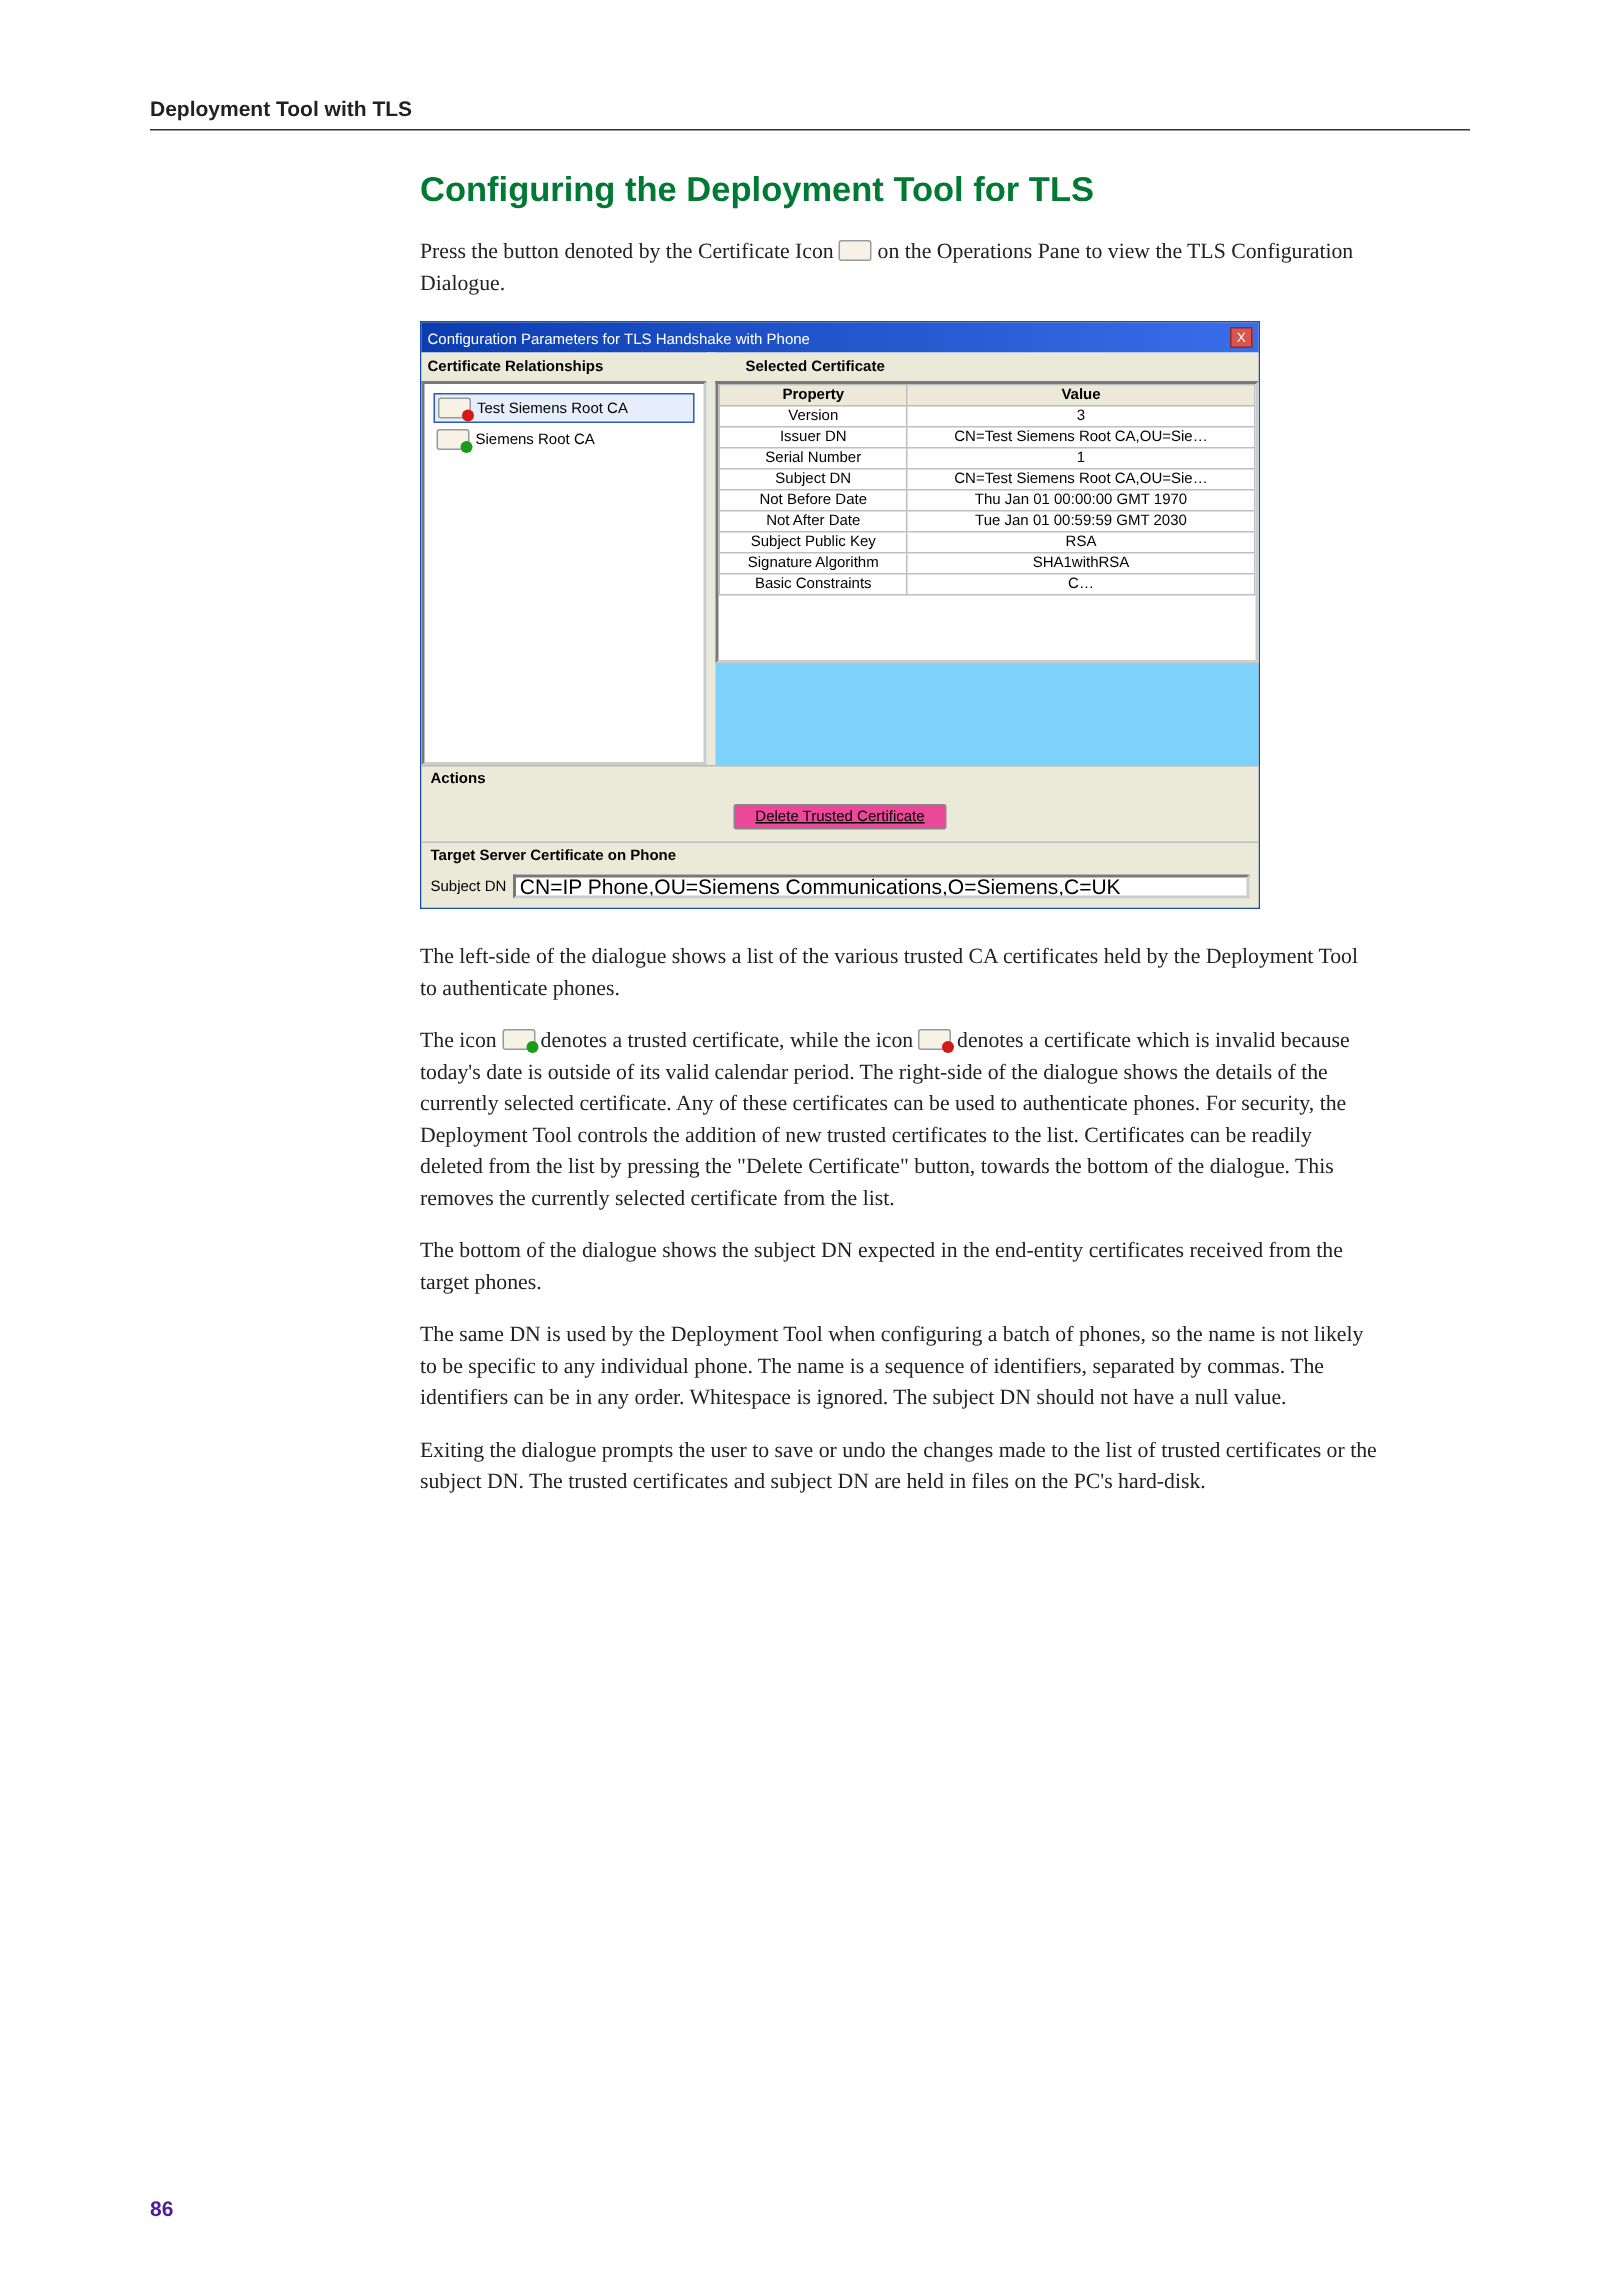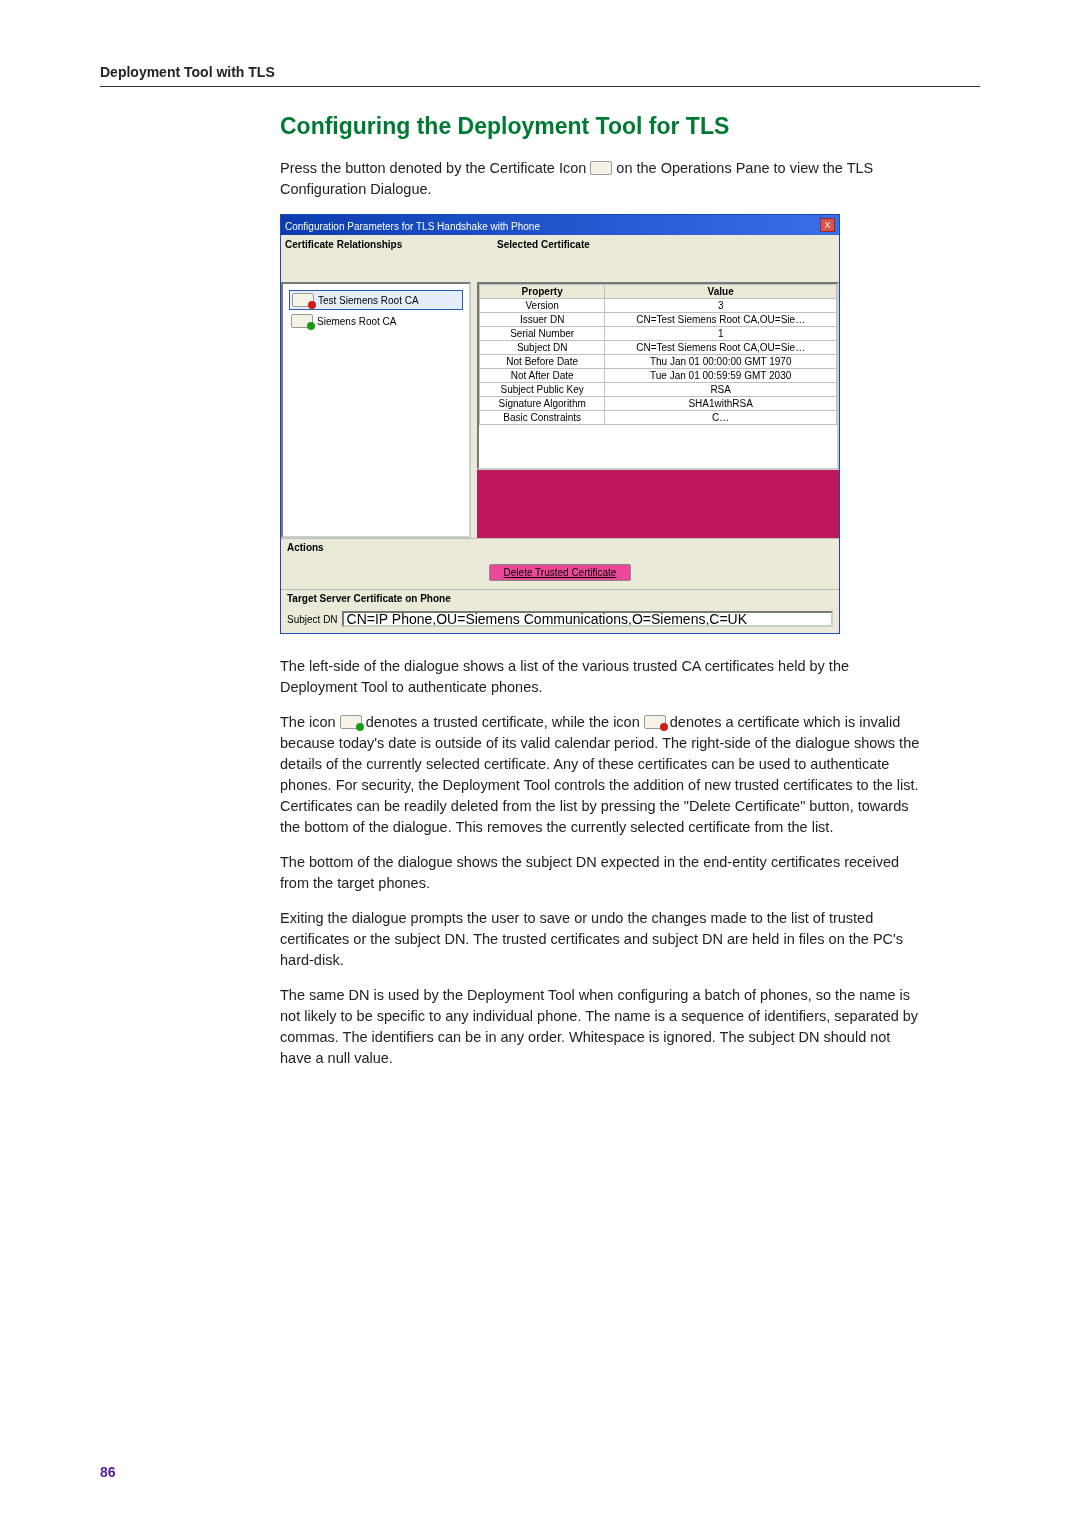--- a/index.html
+++ b/index.html
@@ -33,20 +33,21 @@
     color: #007a33;
     font-size: 23px;
     font-weight: bold;
     margin-bottom: 18px;
   }
   p {
     font-size: 14.5px;
     line-height: 1.45;
     color: #222;
     margin-bottom: 14px;
+    font-family: Liberation Serif, serif;
   }
   .cert-icon {
     display: inline-block;
     width: 22px;
     height: 14px;
     background: #f6f3e6;
     border: 1px solid #999;
     border-radius: 2px;
     vertical-align: -2px;
     position: relative;
@@ -95,22 +96,21 @@
   .section-bar {
     background: #ebe9d8;
     padding: 4px 6px;
     font-weight: bold;
     font-size: 10px;
     border-bottom: 1px solid #bbb;
     border-top: 1px solid #fff;
   }
   .main-split {
     display: flex;
-    background: #be185d;
-    margin-top: 28px;
+    background: #7dd3fc;
   }
   .left-pane {
     width: 190px;
     border: 2px inset #ccc;
     padding: 4px;
     background: #fff;
     height: 256px;
     overflow: hidden;
   }
   .divider {
@@ -316,18 +316,18 @@
 
     <p>
       <span>The icon </span>
       <span class="cert-icon valid"></span>
       <span> denotes a trusted certificate, while the icon </span>
       <span class="cert-icon invalid"></span>
       <span> denotes a certificate which is invalid because today's date is outside of its valid calendar period. The right-side of the dialogue shows the details of the currently selected certificate.  Any of these certificates can be used to authenticate phones.  For security, the Deployment Tool controls the addition of new trusted certificates to the list.  Certificates can be readily deleted from the list by pressing the "Delete Certificate" button, towards the bottom of the dialogue.  This removes the currently selected certificate from the list.</span>
     </p>
 
     <p>The bottom of the dialogue shows the subject DN expected in the end-entity certificates received from the target phones.</p>
+    <p>The same DN is used by the Deployment Tool when configuring a batch of phones, so the name is not likely to be specific to any individual phone.  The name is a sequence of identifiers, separated by commas.  The identifiers can be in any order.  Whitespace is ignored.  The subject DN should not have a null value.</p>
     <p>Exiting the dialogue prompts the user to save or undo the changes made to the list of trusted certificates or the subject DN.  The trusted certificates and subject DN are held in files on the PC's hard-disk.</p>
-    <p>The same DN is used by the Deployment Tool when configuring a batch of phones, so the name is not likely to be specific to any individual phone.  The name is a sequence of identifiers, separated by commas.  The identifiers can be in any order.  Whitespace is ignored.  The subject DN should not have a null value.</p>
   </div>
 </div>
 
 <div class="pagenum">86</div>
 
 </body></html>

